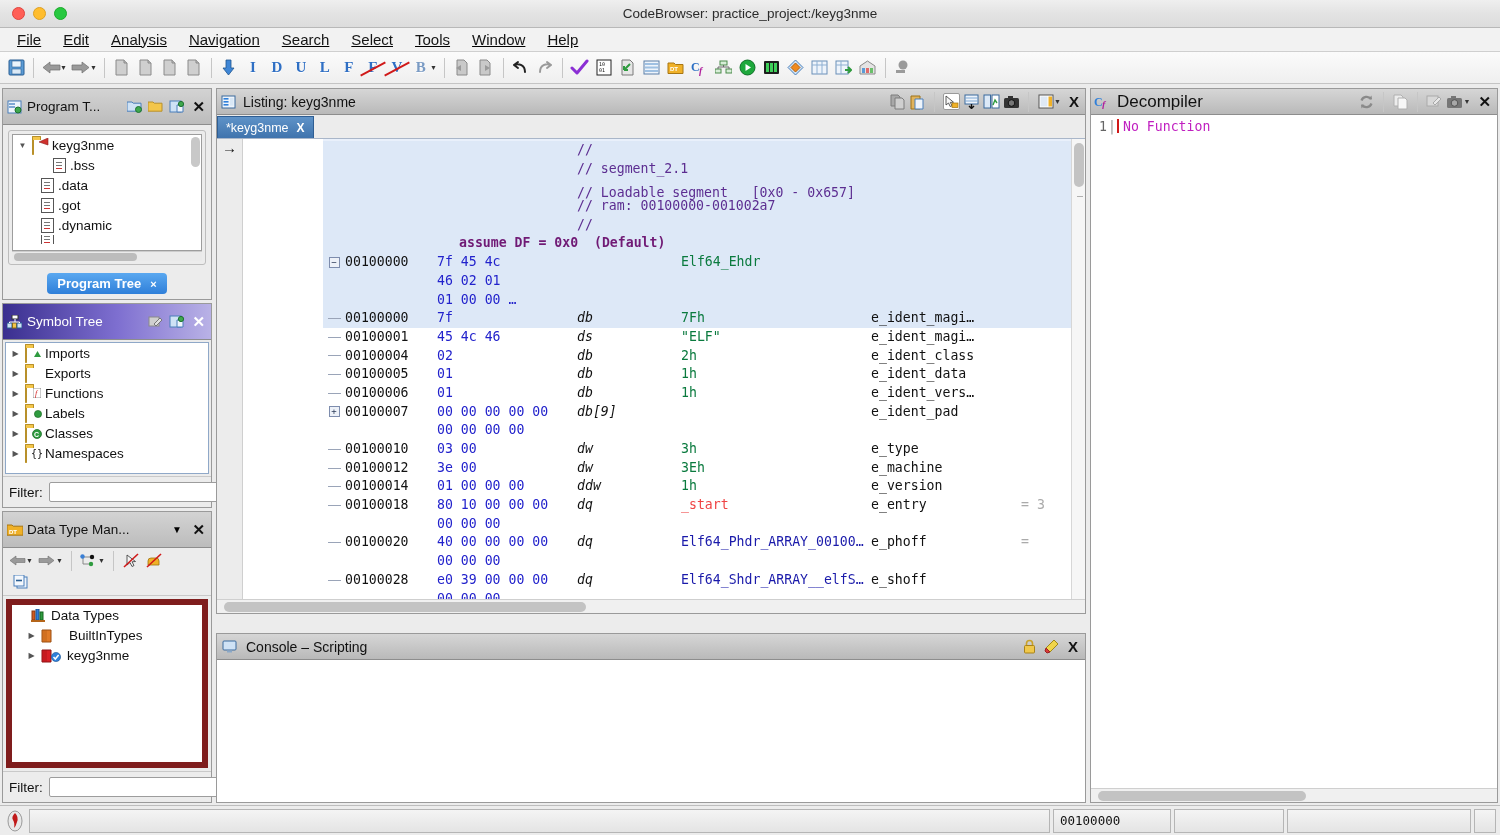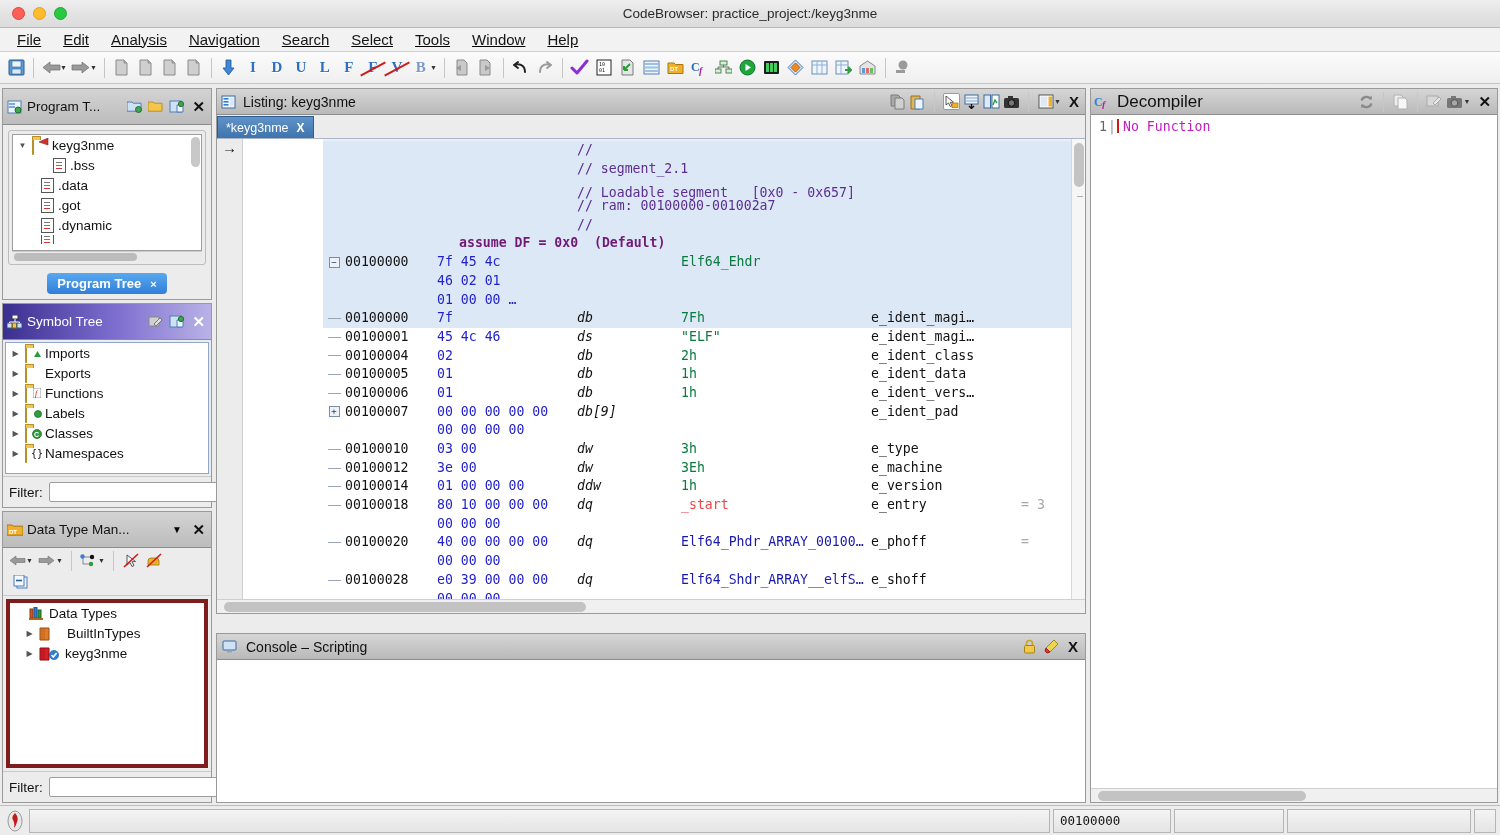--- a/index.html
+++ b/index.html
@@ -759,21 +759,21 @@
             <span class="tb-btn">
               <svg width="17" height="15" viewBox="0 0 17 15">
                   <rect x="4" y="2" width="10" height="11" fill="#eef4fb" stroke="#4a7fba"></rect>
                   <rect x="1" y="0" width="10" height="11" fill="#f4f8fd" stroke="#4a7fba"></rect>
                   <path d="M3 5.5 h6" stroke="#2b5f93" stroke-width="1.6"></path>
                 </svg>
             </span>
           </div>
         </div>
         <div style="flex:1;min-height:0;padding:3px;display:flex;flex-direction:column">
-          <div class="tree plain" style="border:4px solid #7f1d1d">
+          <div class="tree plain" style="border:6px solid #7f1d1d">
             <div class="tnode">
               <span class="twist"></span>
               <span class="ficon">
                 <svg width="17" height="13" viewBox="0 0 17 13">
                     <rect x="1" y="2" width="3" height="9" fill="#d05a20" stroke="#8a3a10"></rect>
                     <rect x="5" y="0" width="3" height="11" fill="#2f7fd9" stroke="#1b5291"></rect>
                     <rect x="9" y="3" width="3" height="8" fill="#2f9b3f" stroke="#15651f"></rect>
                     <rect x="0" y="11" width="14" height="2" fill="#b4651a"></rect>
                   </svg>
               </span>

